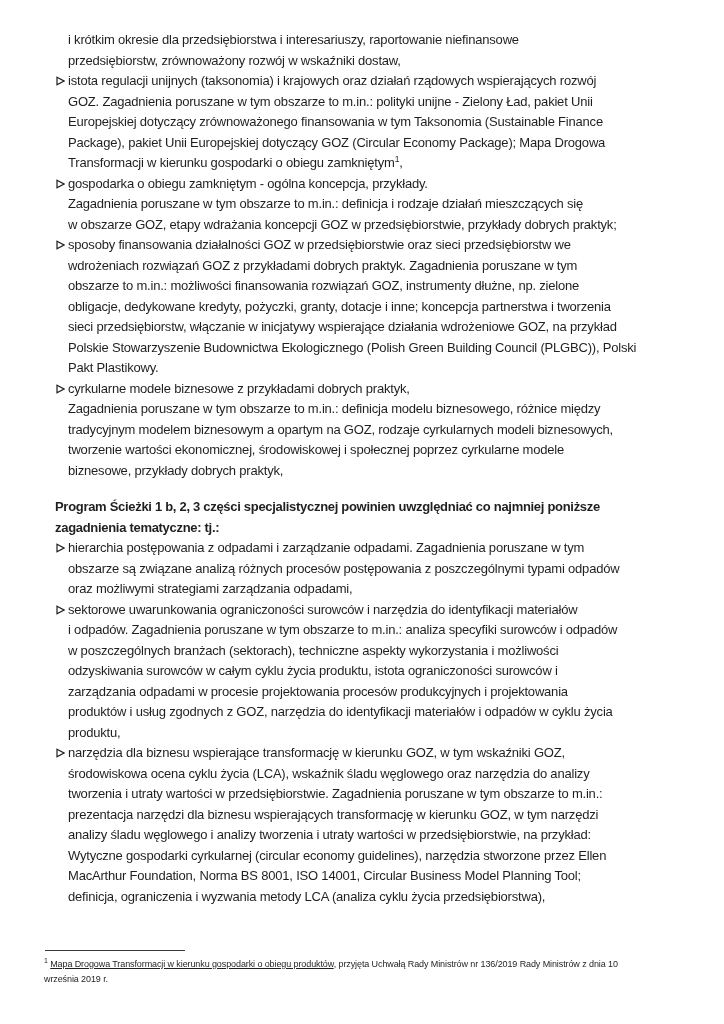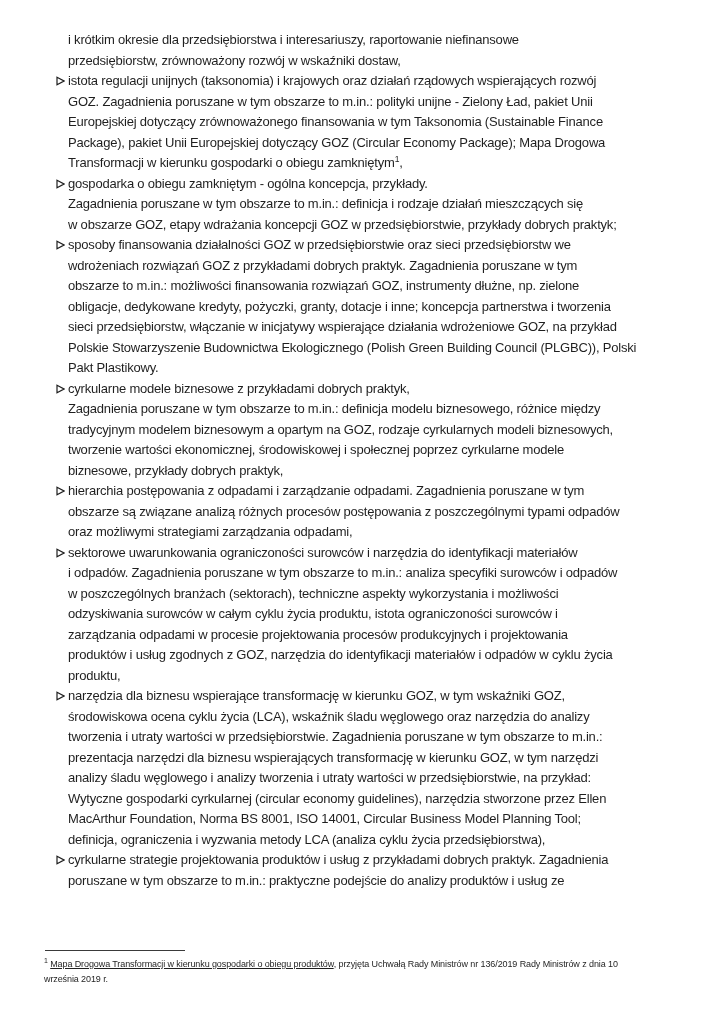--- a/index.html
+++ b/index.html
@@ -97,20 +97,22 @@
 Pakt Plastikowy.</span></div>
     <div class="item"><span class="bullet"><svg width="9" height="10" viewBox="0 0 9 10">
             <path d="M1 1.3 L8 5 L1 8.7 Z" fill="#ffffff" stroke="#1f1f1f" stroke-width="1.2"></path>
           </svg></span><span class="txt">cyrkularne modele biznesowe z przykładami dobrych praktyk,
 Zagadnienia poruszane w tym obszarze to m.in.: definicja modelu biznesowego, różnice między
 tradycyjnym modelem biznesowym a opartym na GOZ, rodzaje cyrkularnych modeli biznesowych,
 tworzenie wartości ekonomicznej, środowiskowej i społecznej poprzez cyrkularne modele
 biznesowe, przykłady dobrych praktyk,</span></div>
   </div>
 
+  <div class="heading">Program Ścieżki 1 b, 2, 3 części specjalistycznej powinien uwzględniać co najmniej poniższe
+zagadnienia tematyczne: tj.:</div>
 
   <div>
     <div class="item"><span class="bullet"><svg width="9" height="10" viewBox="0 0 9 10">
             <path d="M1 1.3 L8 5 L1 8.7 Z" fill="#ffffff" stroke="#1f1f1f" stroke-width="1.2"></path>
           </svg></span><span class="txt">hierarchia postępowania z odpadami i zarządzanie odpadami. Zagadnienia poruszane w tym
 obszarze są związane analizą różnych procesów postępowania z poszczególnymi typami odpadów
 oraz możliwymi strategiami zarządzania odpadami,</span></div>
     <div class="item"><span class="bullet"><svg width="9" height="10" viewBox="0 0 9 10">
             <path d="M1 1.3 L8 5 L1 8.7 Z" fill="#ffffff" stroke="#1f1f1f" stroke-width="1.2"></path>
           </svg></span><span class="txt">sektorowe uwarunkowania ograniczoności surowców i narzędzia do identyfikacji materiałów
@@ -123,24 +125,20 @@
     <div class="item"><span class="bullet"><svg width="9" height="10" viewBox="0 0 9 10">
             <path d="M1 1.3 L8 5 L1 8.7 Z" fill="#ffffff" stroke="#1f1f1f" stroke-width="1.2"></path>
           </svg></span><span class="txt">narzędzia dla biznesu wspierające transformację w kierunku GOZ, w tym wskaźniki GOZ,
 środowiskowa ocena cyklu życia (LCA), wskaźnik śladu węglowego oraz narzędzia do analizy
 tworzenia i utraty wartości w przedsiębiorstwie. Zagadnienia poruszane w tym obszarze to m.in.:
 prezentacja narzędzi dla biznesu wspierających transformację w kierunku GOZ, w tym narzędzi
 analizy śladu węglowego i analizy tworzenia i utraty wartości w przedsiębiorstwie, na przykład:
 Wytyczne gospodarki cyrkularnej (circular economy guidelines), narzędzia stworzone przez Ellen
 MacArthur Foundation, Norma BS 8001, ISO 14001, Circular Business Model Planning Tool;
 definicja, ograniczenia i wyzwania metody LCA (analiza cyklu życia przedsiębiorstwa),</span></div>
-    <div class="item"><span class="bullet"><svg width="9" height="10" viewBox="0 0 9 10">
-            <path d="M1 1.3 L8 5 L1 8.7 Z" fill="#ffffff" stroke="#1f1f1f" stroke-width="1.2"></path>
-          </svg></span><span class="txt">cyrkularne strategie projektowania produktów i usług z przykładami dobrych praktyk. Zagadnienia
-poruszane w tym obszarze to m.in.: praktyczne podejście do analizy produktów i usług ze</span></div>
   </div>
 
 </div>
 
 <div class="footnote">
   <div class="fn-sep"></div>
   <div><sup class="fn-marker">1</sup> <span class="fn-link">Mapa Drogowa Transformacji w kierunku gospodarki o obiegu produktów</span><span class="fn-rest">, przyjęta Uchwałą Rady Ministrów nr 136/2019 Rady Ministrów z dnia 10
 września 2019 r.</span></div>
 </div>
 

